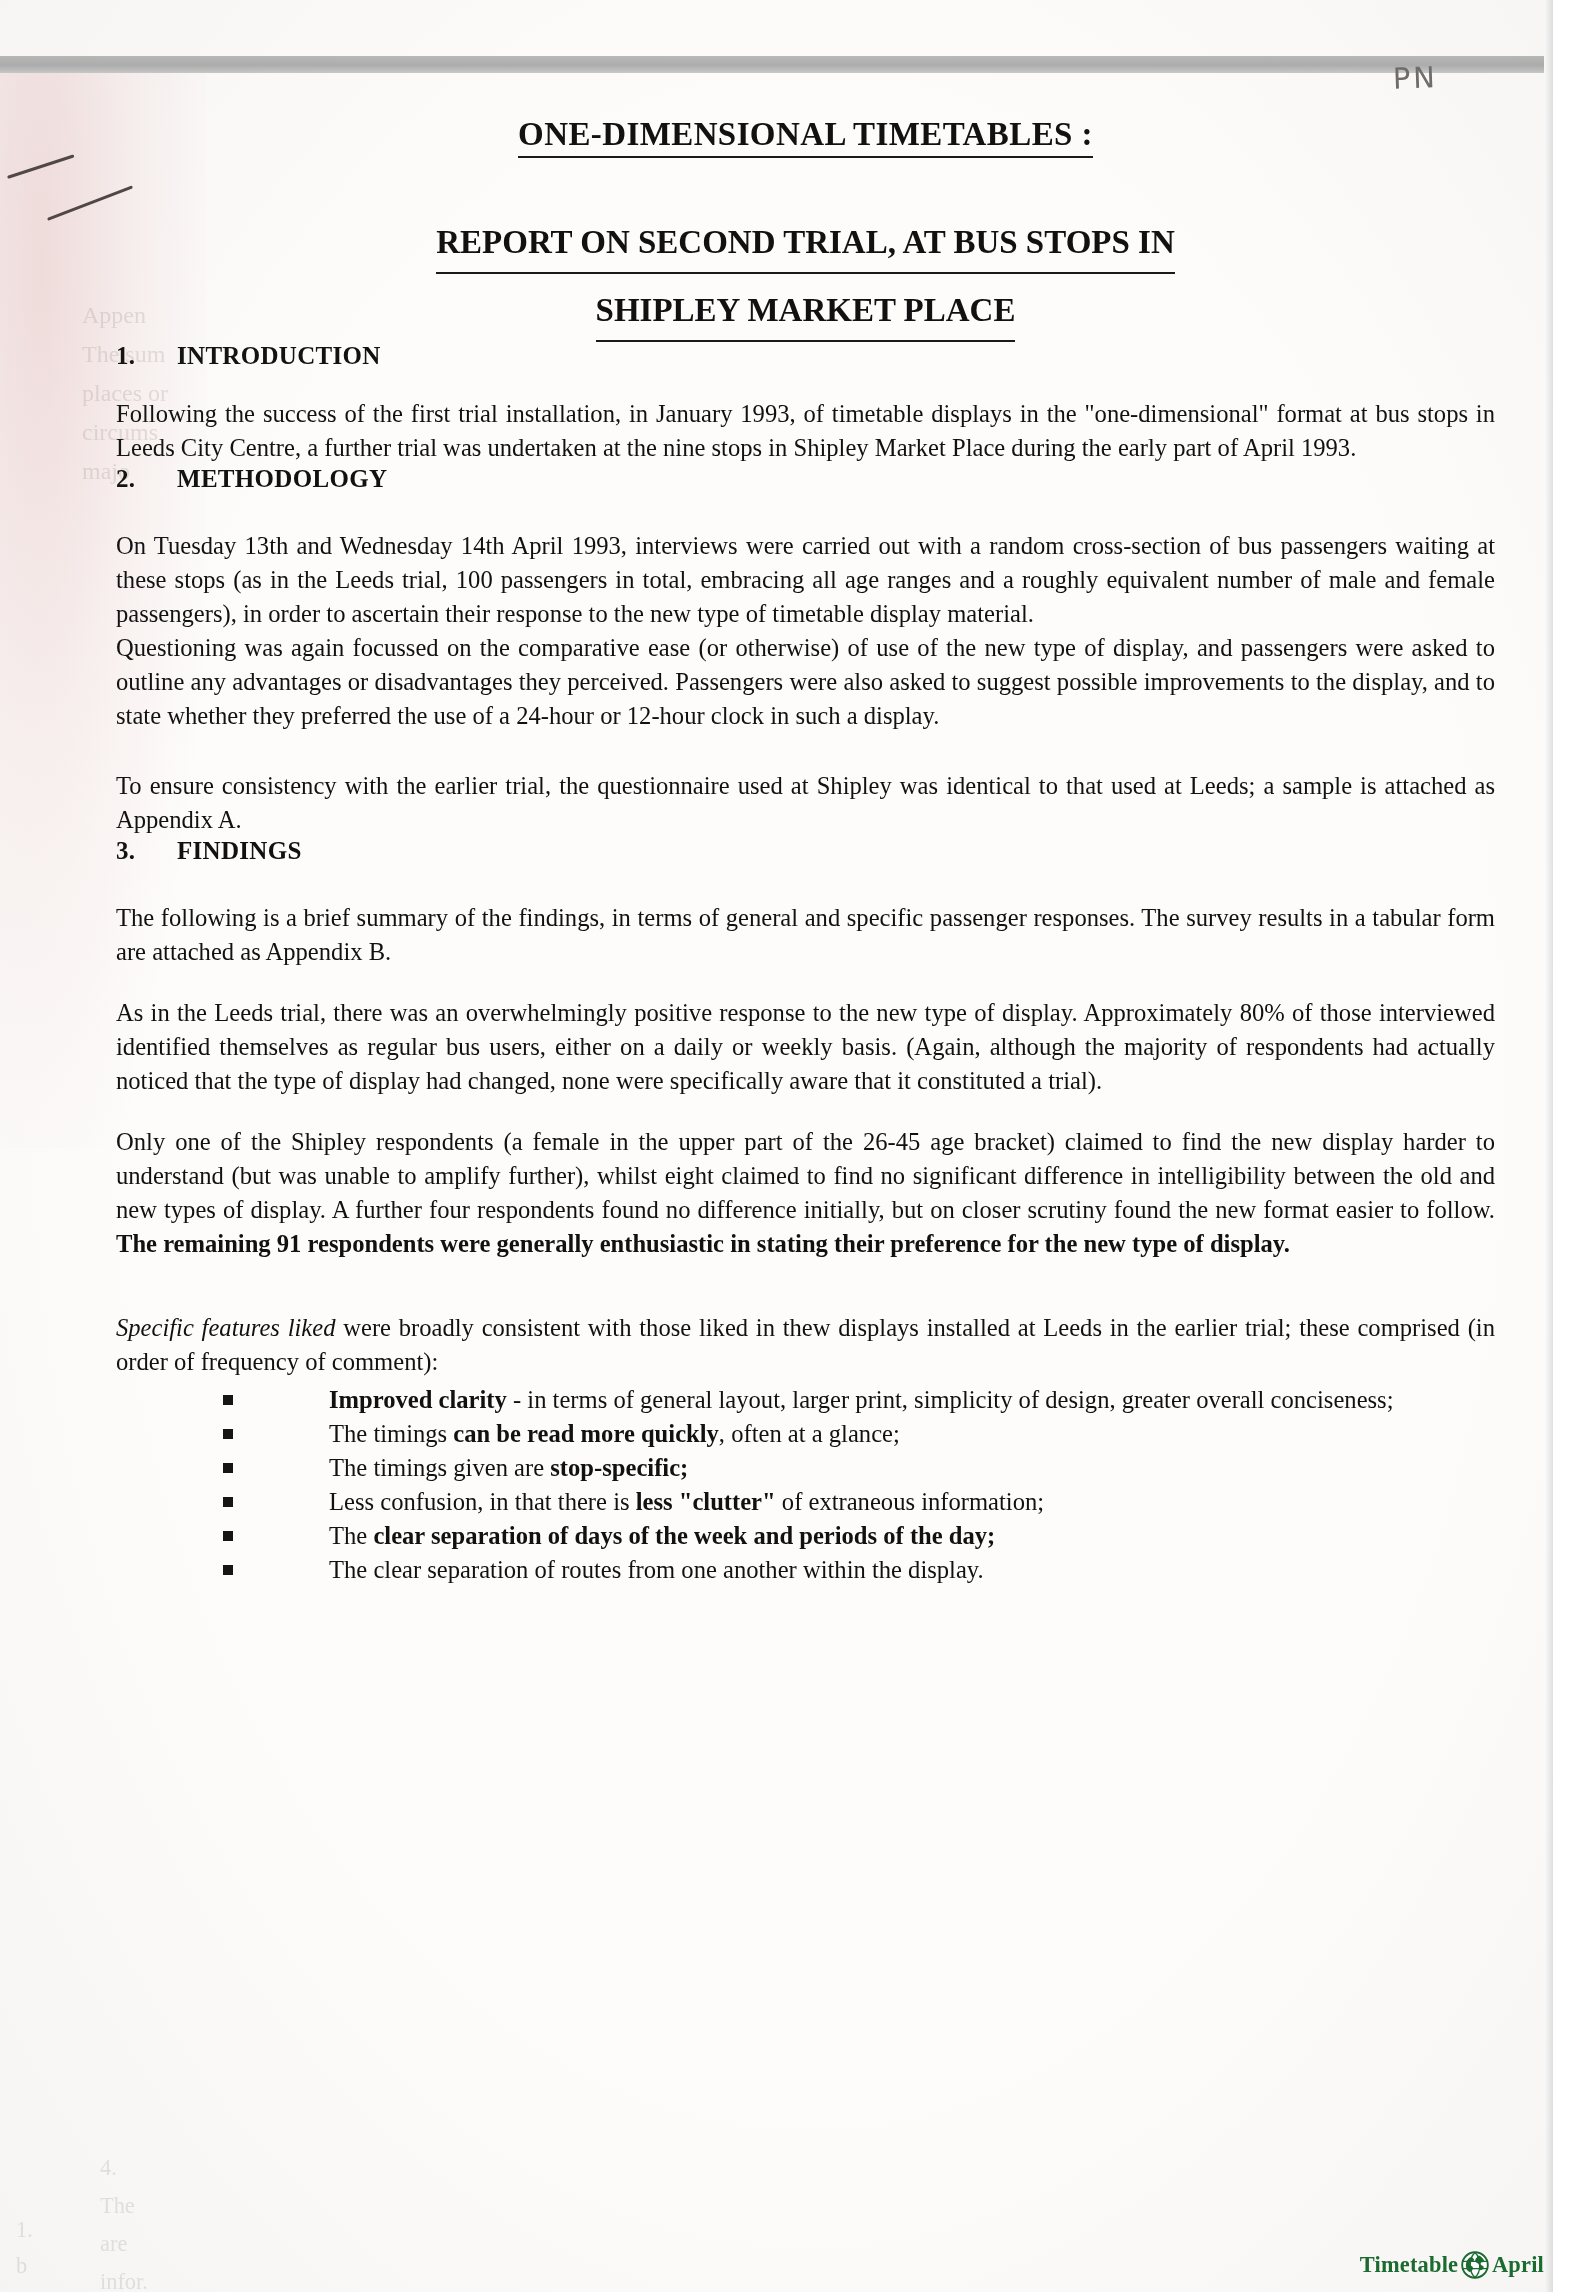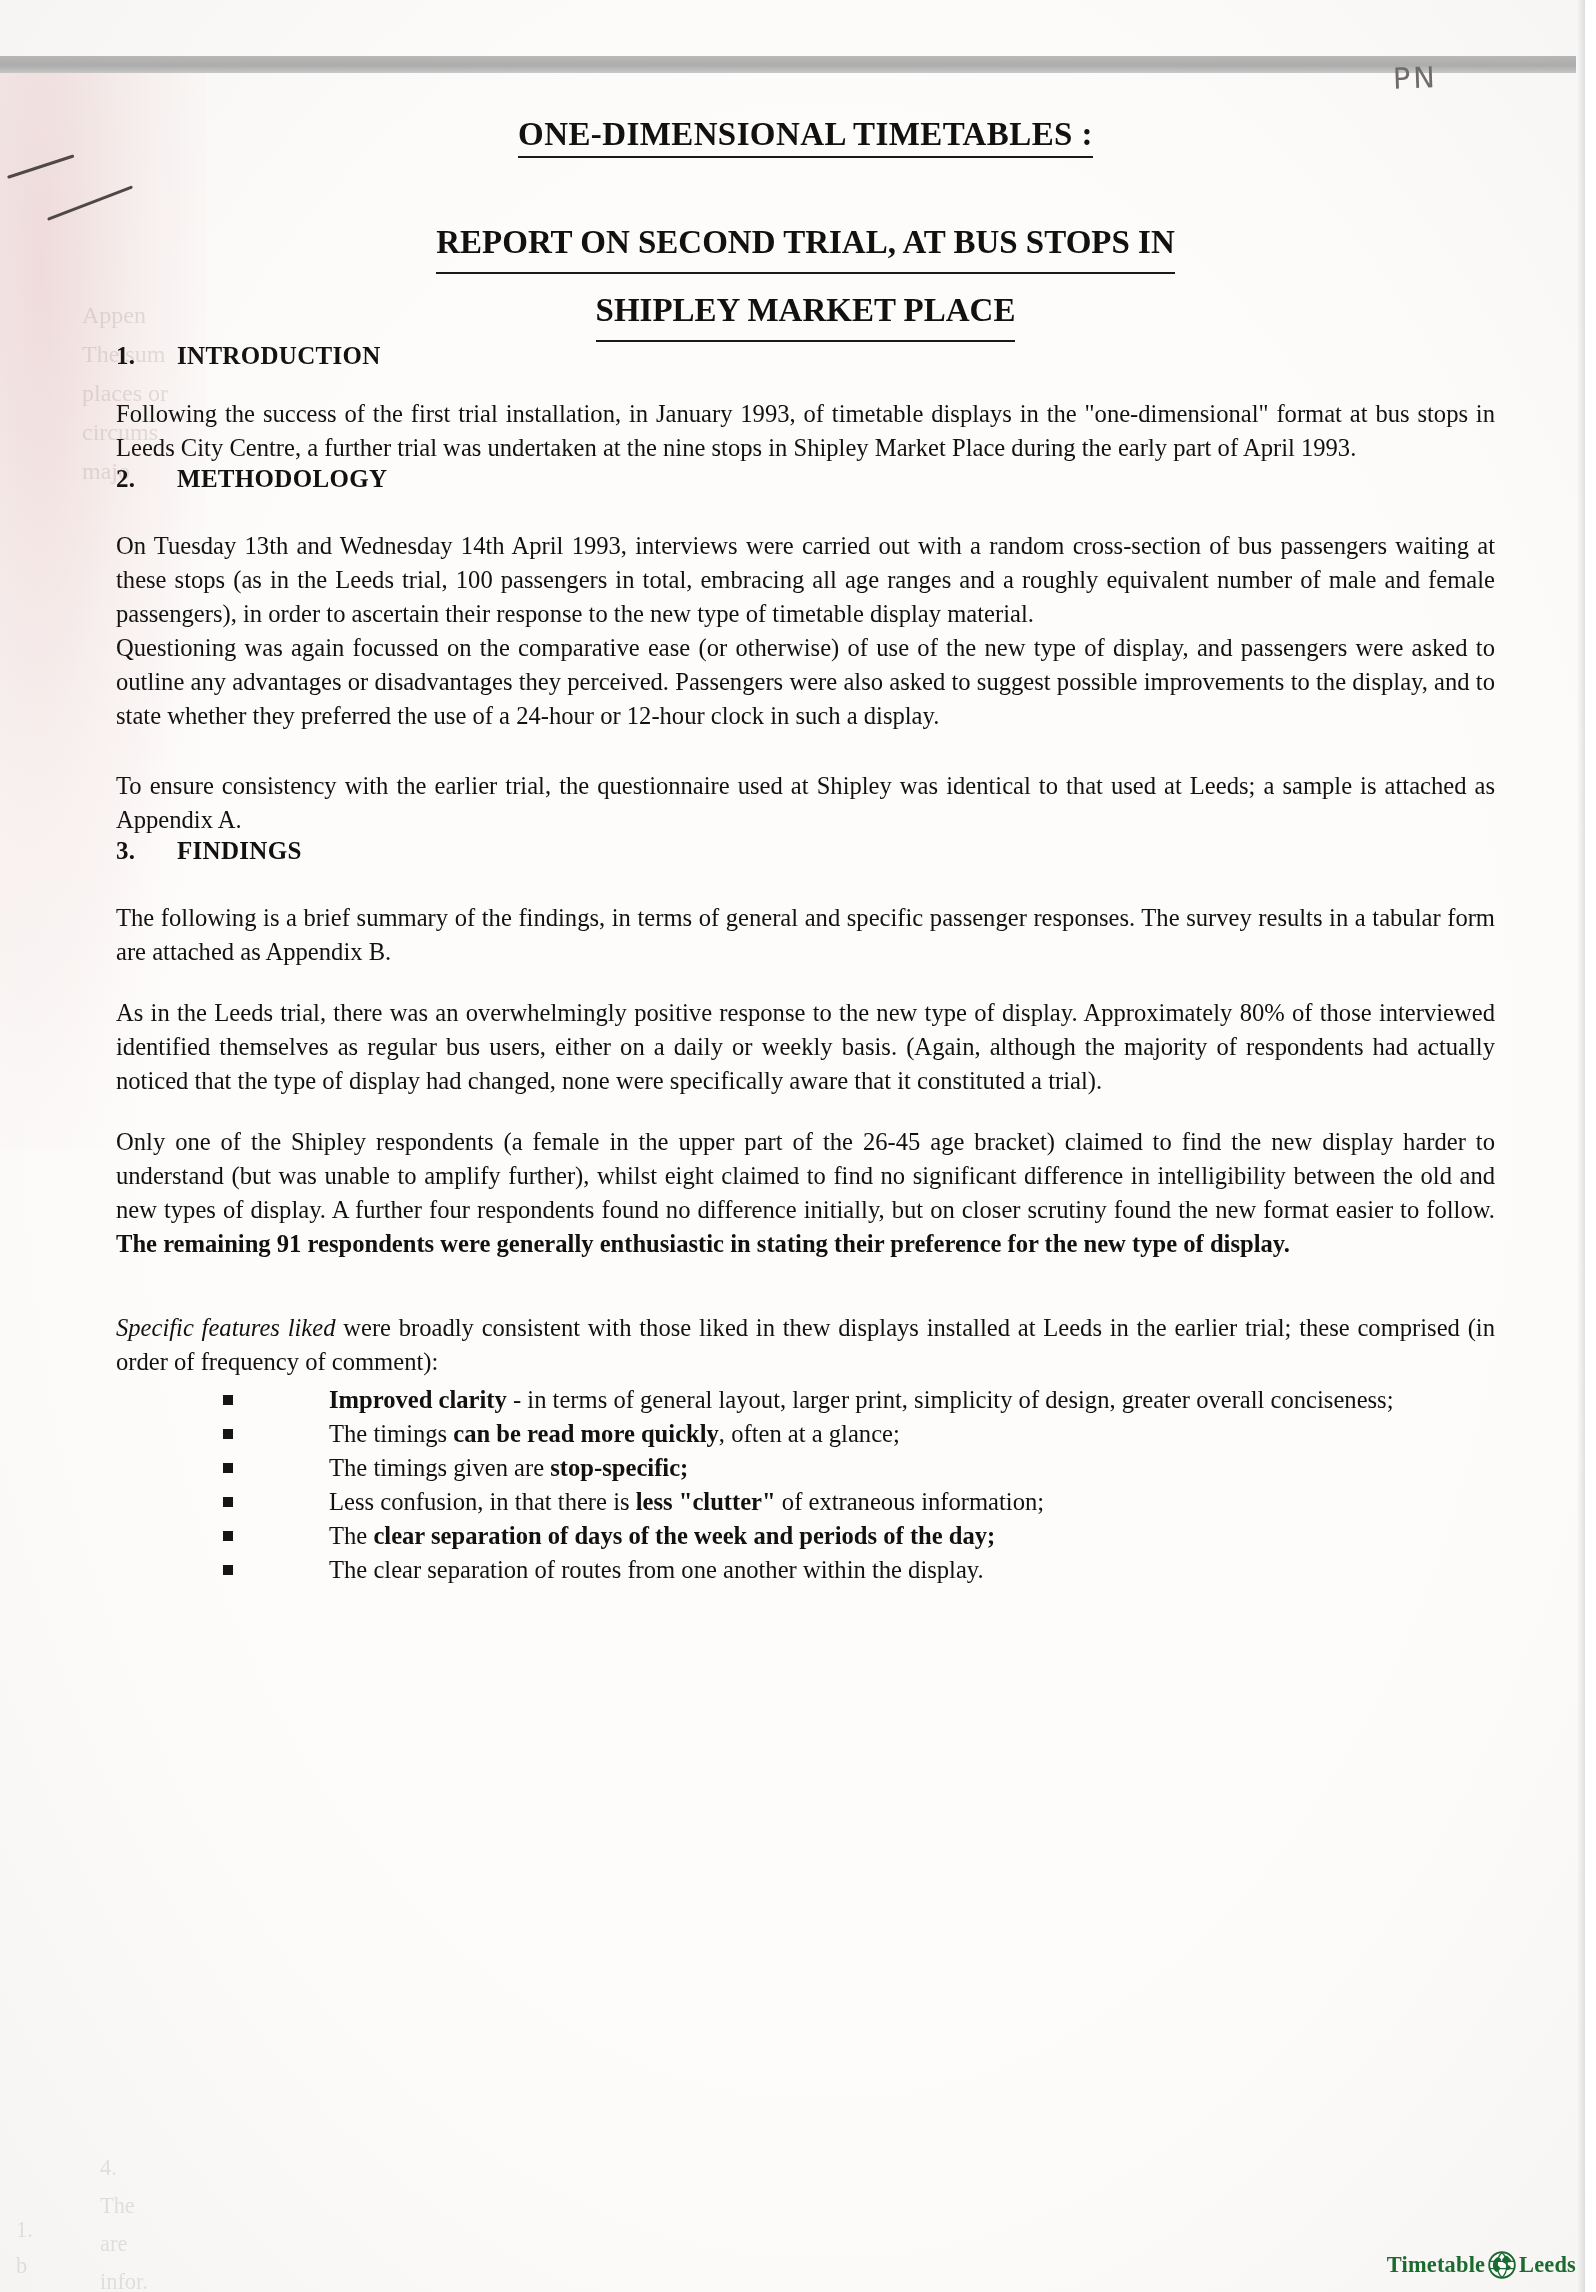--- a/index.html
+++ b/index.html
@@ -12,21 +12,20 @@
     font-family: "Liberation Serif", "DejaVu Serif", serif;
   }
 
   #page {
     position: relative;
     width: 1553px;
     height: 2293px;
     overflow: hidden;
     background: #fdfcfb;
     color: #111111;
-    padding-left: 32px;
   }
 
   
   .scan-top-band {
     position: absolute;
     left: 0;
     top: 56px;
     width: 1588px;
     height: 17px;
     background: linear-gradient(180deg, #b9b9b9 0%, #adadad 55%, #c9c9c9 100%);
@@ -291,17 +290,17 @@
     <span>Timetable</span>
     <span class="globe">
       <svg viewBox="0 0 40 40" width="32" height="32" aria-hidden="true">
         <circle cx="20" cy="20" r="16" fill="#ffffff" stroke="#1b6b31" stroke-width="2.4"></circle>
         <path d="M20 4.6 C12 11 12 29 20 35.4 C28 29 28 11 20 4.6 Z" fill="none" stroke="#1b6b31" stroke-width="1.7"></path>
         <path d="M5 15.5 H35 M5 24.5 H35" fill="none" stroke="#1b6b31" stroke-width="1.5"></path>
         <path d="M13.5 10.5 c2.5 -1 4 0.4 5 2 c1 1.6 -0.4 3.2 -2.2 3.4 c-1.8 0.2 -3.4 1.6 -2.6 3.4 c0.8 1.8 3 1.6 3.6 3.6 c0.6 2 -0.6 3.8 -2 5 c-1.6 1.4 -3.2 1 -4.4 -0.6 c-1.8 -2.4 -2.6 -5.6 -2.2 -8.8 c0.4 -3.4 2.2 -6.2 4.8 -8 Z" fill="#1b6b31"></path>
         <path d="M25 8.2 c2.6 1.2 4.8 3.2 6.2 5.8 c0.8 1.6 -0.6 2.8 -2.2 2.6 c-1.8 -0.2 -2.6 1.4 -1.8 2.8 c0.8 1.4 2.6 1.2 3.4 2.6 c0.8 1.4 -0.4 3 -1.8 4 c-1.6 1.2 -3.4 0.2 -3.8 -1.6 c-0.4 -2 0.6 -4 -0.6 -5.6 c-1.2 -1.6 -3.4 -1.4 -4 -3.4 c-0.6 -2 0.8 -3.6 2.2 -5 c0.8 -0.8 1.6 -1.6 2.4 -2.2 Z" fill="#1b6b31"></path>
       </svg>
     </span>
-    <span>Leeds</span>
+    <span>April</span>
   </div>
 
 </div>
 
 
 </body></html>

